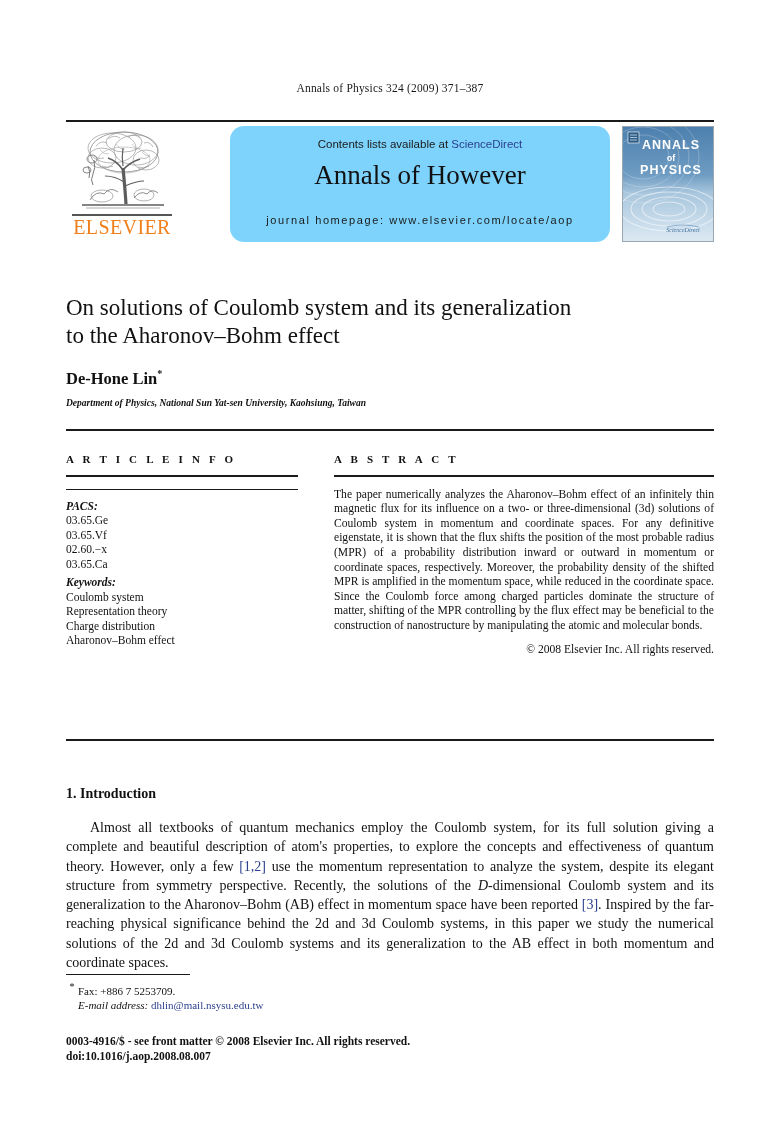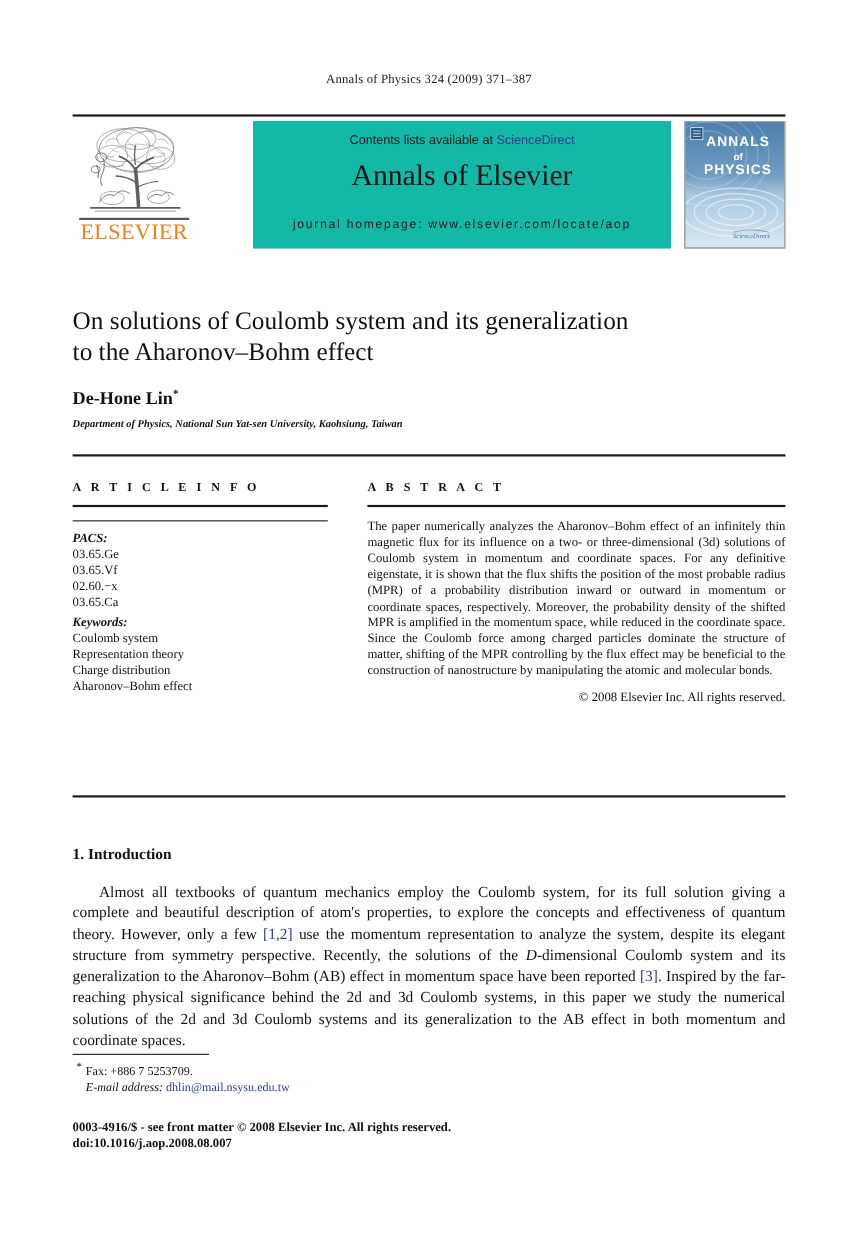--- a/index.html
+++ b/index.html
@@ -11,21 +11,21 @@
     width: 780px;
     height: 1134px;
     position: relative;
     font-family: "Liberation Serif", "DejaVu Serif", serif;
     color: #000000;
     overflow: hidden;
   }
 
   .page {
     position: absolute;
-    left: 0; top: 0;
+    left: 0; top: 16px;
     width: 780px;
     height: 944px;
   }
 
   
   .running-head {
     position: absolute;
     left: 0;
     top: 66px;
     width: 780px;
@@ -90,21 +90,22 @@
     background: #555;
   }
 
   
   .contents-panel {
     position: absolute;
     left: 164px;
     top: 2px;
     width: 380px;
     height: 116px;
-    background: #14b8a6;
+    background: #7dd3fc;
+    border-radius: 14px;
   }
   .contents-line {
     position: absolute;
     left: 0;
     top: 12px;
     width: 380px;
     text-align: center;
     font-family: "Liberation Sans", "DejaVu Sans", sans-serif;
     font-size: 11.5px;
     color: #1a1a1a;
@@ -380,21 +381,21 @@
           </svg>
         </div>
         <div class="elsevier-underline"></div>
         <div class="elsevier-wordmark">ELSEVIER</div>
       </div>
 
       <div class="contents-panel">
         <div class="contents-line">
           <span>Contents lists available at </span><a href="#">ScienceDirect</a>
         </div>
-        <div class="journal-title-big">Annals of Elsevier</div>
+        <div class="journal-title-big">Annals of However</div>
         <div class="homepage-line">journal homepage: www.elsevier.com/locate/aop</div>
       </div>
 
       <div class="cover-thumb">
         <svg width="90" height="114" viewBox="0 0 90 114" xmlns="http://www.w3.org/2000/svg">
           <defs>
             <linearGradient id="coverGrad" x1="0" y1="0" x2="0" y2="1">
               <stop offset="0%" stop-color="#4d80ae"></stop>
               <stop offset="42%" stop-color="#6e9cc2"></stop>
               <stop offset="58%" stop-color="#a8c6dd"></stop>

